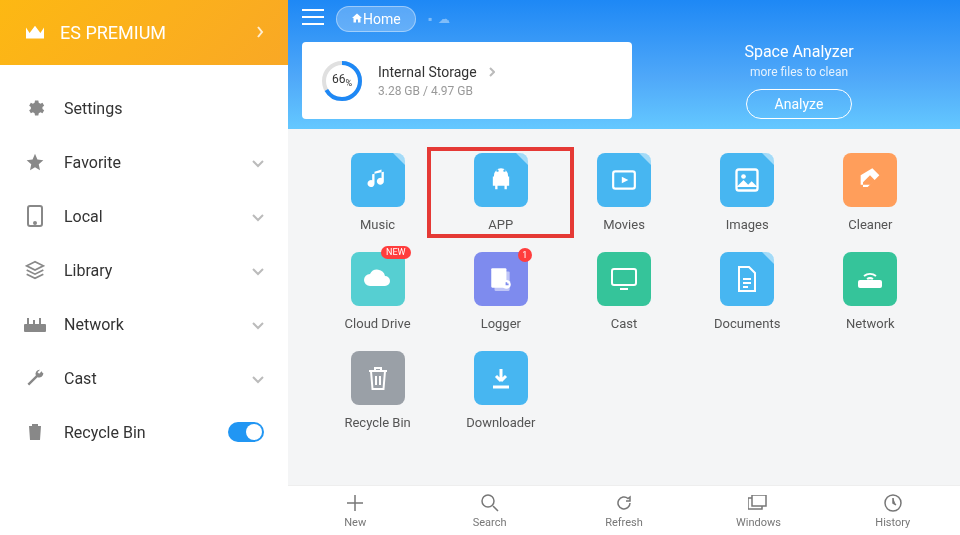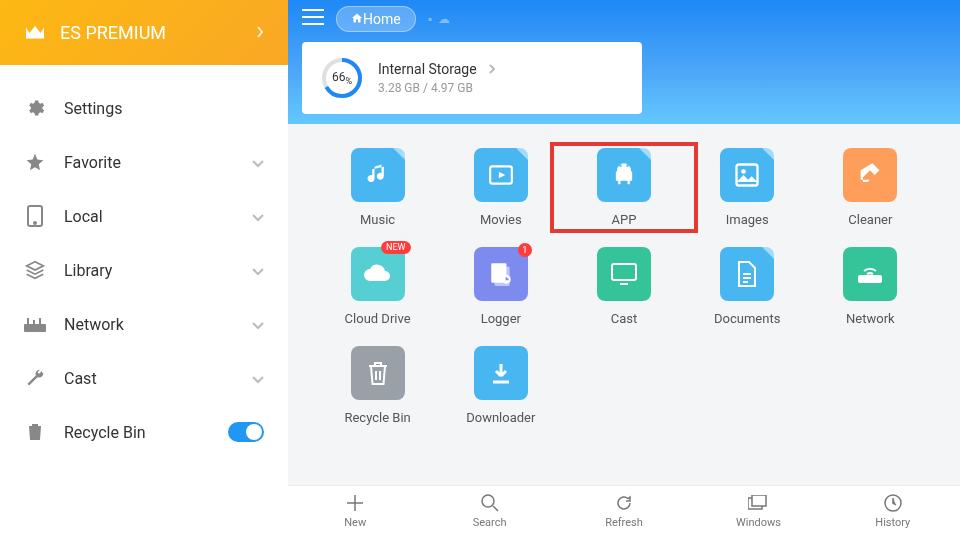--- a/index.html
+++ b/index.html
@@ -176,49 +176,54 @@
         <div class="storage-text">
           <span class="storage-name">
             <span>Internal Storage</span>
             <span class="chev"><svg width="6" height="10" viewBox="0 0 6 10" fill="none" stroke="#bbb" stroke-width="2">
                   <path d="M1 1l4 4-4 4"></path>
                 </svg></span>
           </span>
           <span class="storage-sub"><span>3.28 GB</span><span> / </span><span>4.97 GB</span></span>
         </div>
       </div>
+      <div class="analyzer">
+        <span class="analyzer-title">Space Analyzer</span>
+        <span class="analyzer-sub">more files to clean</span>
+        <button class="analyze-btn">Analyze</button>
+      </div>
     </div>
   </div>
 
   <div class="grid-area">
     <div class="grid" id="grid">
         <div class="tile">
           <div class="tile-icon folded" style="background:#47B6F1">
             <svg width="28" height="28" viewBox="0 0 24 24" fill="#fff">
               <path d="M9 3v12a3 3 0 11-2-2.8V7l10-2v8a3 3 0 11-2-2.8V3L9 5V3z"></path>
             </svg>
           </div>
           <span class="tile-label">Music</span>
+        </div>
+        <div class="tile highlight">
+          <div class="tile-icon folded" style="background:#47B6F1">
+            <svg width="28" height="28" viewBox="0 0 24 24" fill="#fff">
+              <path d="M6 8a6 6 0 0112 0v1h1v8h-2v3h-2v-3h-6v3H7v-3H5V9h1V8zm3-3a1 1 0 100-2 1 1 0 000 2zm6 0a1 1 0 100-2 1 1 0 000 2z"></path>
+            </svg>
+          </div>
+          <span class="tile-label">APP</span>
         </div>
         <div class="tile">
           <div class="tile-icon folded" style="background:#47B6F1">
             <svg width="26" height="26" viewBox="0 0 24 24" fill="#fff">
               <rect x="2" y="4" width="20" height="16" rx="2" fill="none" stroke="#fff" stroke-width="2"></rect>
               <path d="M10 9l6 3-6 3V9z"></path>
             </svg>
           </div>
           <span class="tile-label">Movies</span>
-        </div>
-        <div class="tile highlight">
-          <div class="tile-icon folded" style="background:#47B6F1">
-            <svg width="28" height="28" viewBox="0 0 24 24" fill="#fff">
-              <path d="M6 8a6 6 0 0112 0v1h1v8h-2v3h-2v-3h-6v3H7v-3H5V9h1V8zm3-3a1 1 0 100-2 1 1 0 000 2zm6 0a1 1 0 100-2 1 1 0 000 2z"></path>
-            </svg>
-          </div>
-          <span class="tile-label">APP</span>
         </div>
         <div class="tile">
           <div class="tile-icon folded" style="background:#47B6F1">
             <svg width="28" height="28" viewBox="0 0 24 24" fill="#fff">
               <rect x="3" y="3" width="18" height="18" rx="2" fill="none" stroke="#fff" stroke-width="2"></rect>
               <circle cx="9" cy="9" r="2"></circle>
               <path d="M3 18l6-6 4 4 3-3 5 5"></path>
             </svg>
           </div>
           <span class="tile-label">Images</span>

